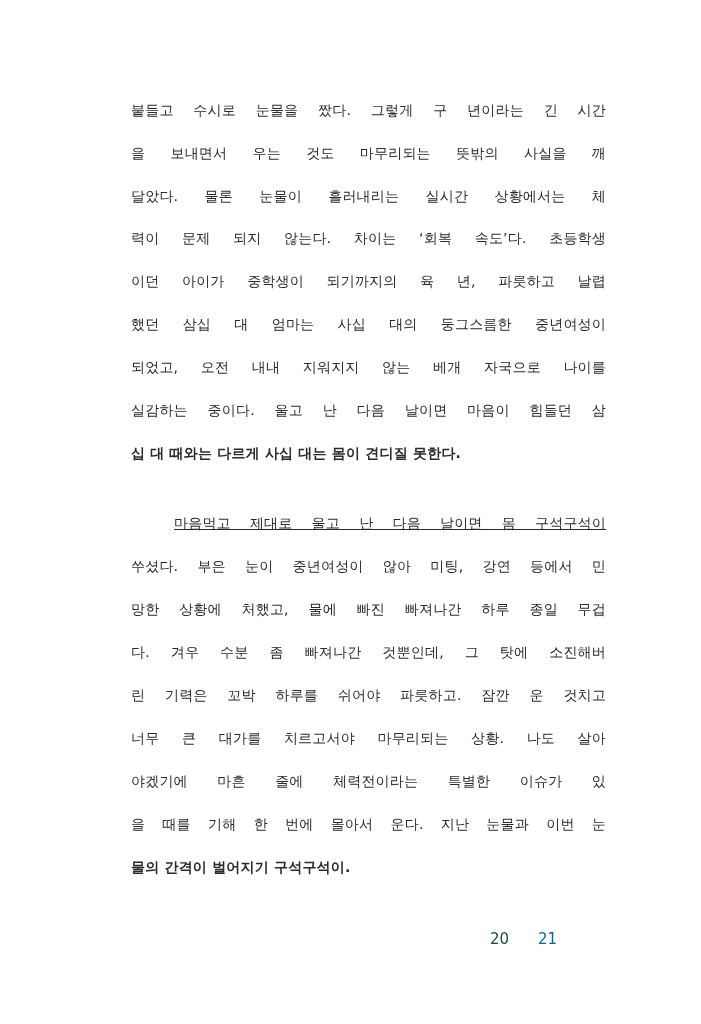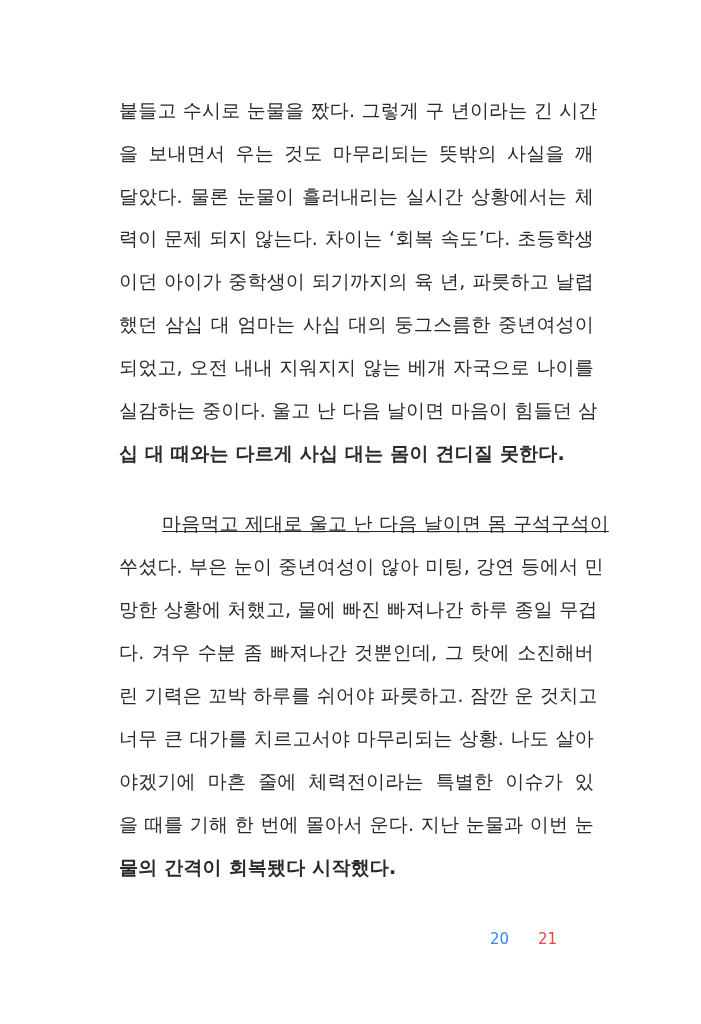--- a/index.html
+++ b/index.html
@@ -23,25 +23,25 @@
       background: #ffffff;
     }
     .body-text {
       position: absolute;
       left: 119px;
       width: 475px;
       top: 0;
     }
     .line {
       position: absolute;
-      left: 0;
+      left: 12px;
       width: 475px;
       height: 30px;
       line-height: 30px;
-      font-size: 19px;
+      font-size: 14px;
       white-space: nowrap;
       text-align: justify;
       text-align-last: justify;
       letter-spacing: 0.2px;
     }
     .line.last {
       text-align-last: left;
       font-weight: bold;
     }
     .line.indent {
@@ -79,19 +79,19 @@
 
     <div>
       <div class="line indent" style="top:508px">마음먹고 제대로 울고 난 다음 날이면 몸 구석구석이</div>
       <div class="line" style="top:551px">쑤셨다. 부은 눈이 중년여성이 않아 미팅, 강연 등에서 민</div>
       <div class="line" style="top:594px">망한 상황에 처했고, 물에 빠진 빠져나간 하루 종일 무겁</div>
       <div class="line" style="top:637px">다. 겨우 수분 좀 빠져나간 것뿐인데, 그 탓에 소진해버</div>
       <div class="line" style="top:680px">린 기력은 꼬박 하루를 쉬어야 파릇하고. 잠깐 운 것치고</div>
       <div class="line" style="top:723px">너무 큰 대가를 치르고서야 마무리되는 상황. 나도 살아</div>
       <div class="line" style="top:766px">야겠기에 마흔 줄에 체력전이라는 특별한 이슈가 있</div>
       <div class="line" style="top:809px">을 때를 기해 한 번에 몰아서 운다. 지난 눈물과 이번 눈</div>
-      <div class="line last" style="top:852px">물의 간격이 회복됐다 시작했다.</div>
+      <div class="line last" style="top:852px">물의 간격이 벌어지기 구석구석이.</div>
     </div>
   </div>
 
-  <div class="folio left" style="color:#3b82f6">20</div>
-  <div class="folio right" style="color:#ef4444">21</div>
+  <div class="folio left" style="color:#14532d">20</div>
+  <div class="folio right" style="color:#0369a1">21</div>
 </div>
 
 </body></html>

